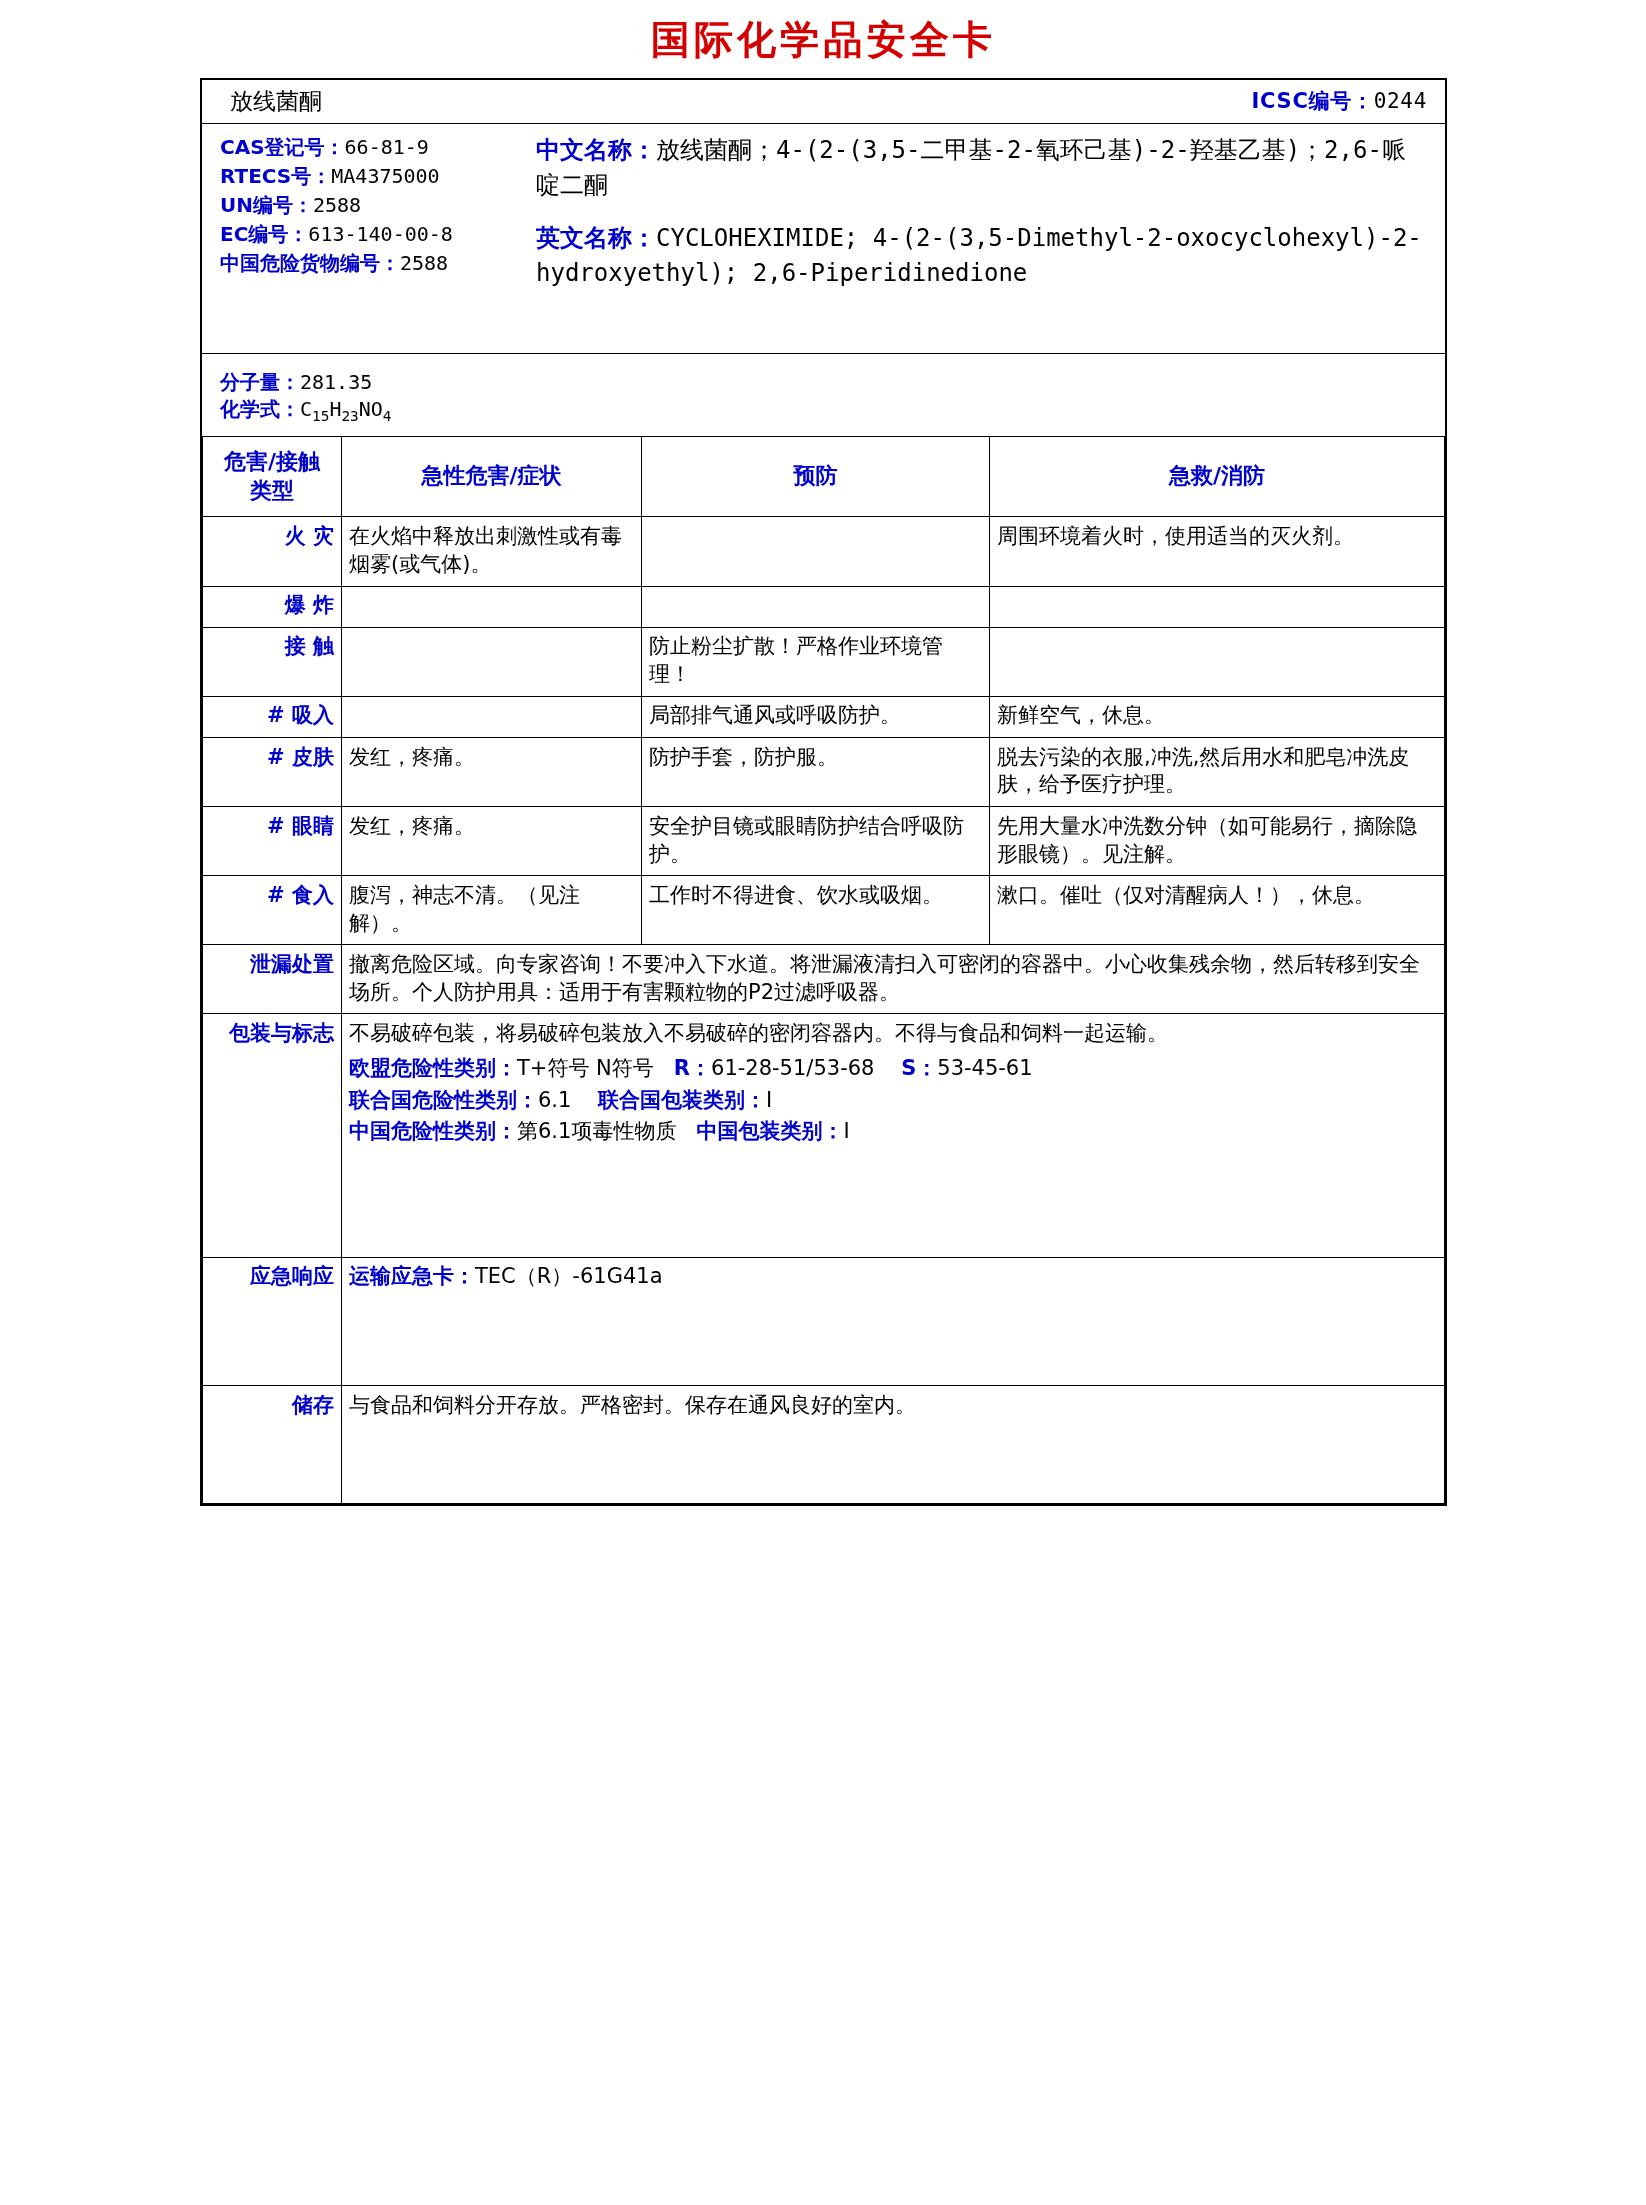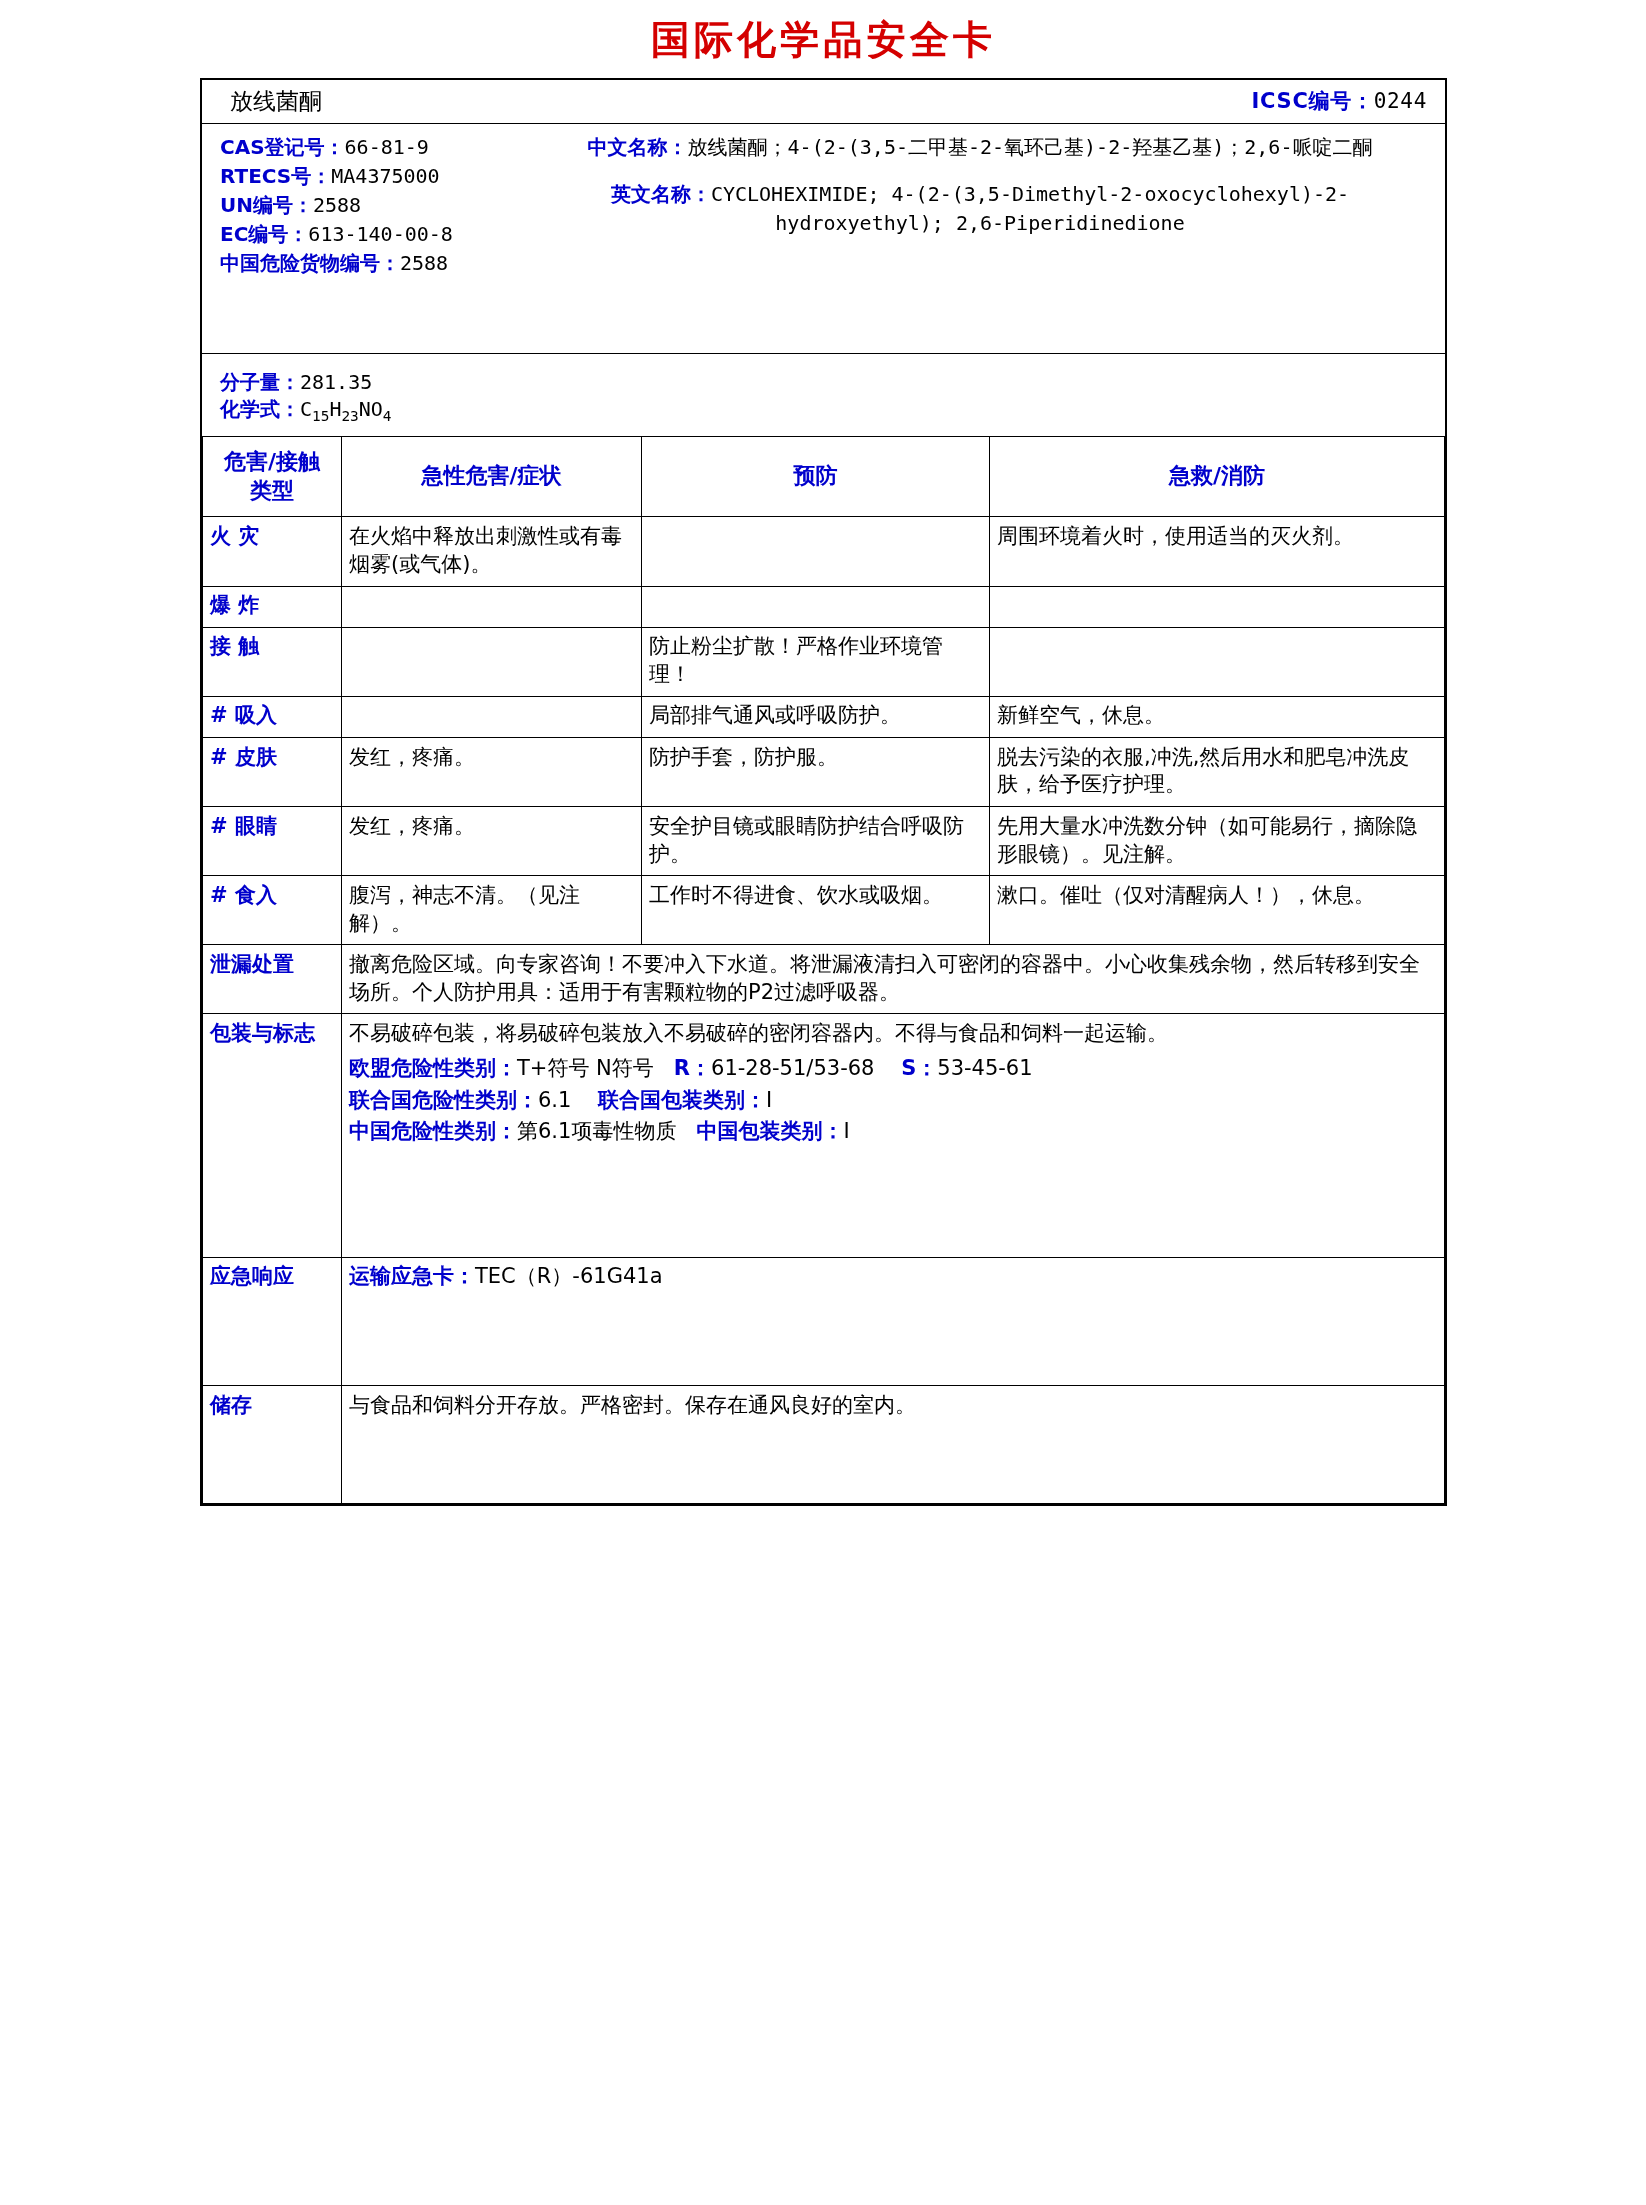--- a/index.html
+++ b/index.html
@@ -83,25 +83,24 @@
     line-height: 1.45;
     font-family: "DejaVu Sans Mono", monospace;
     white-space: nowrap;
   }
   .idlbl {
     color: #0000cc;
     font-weight: bold;
     font-family: "DejaVu Sans", sans-serif;
   }
   .namerow {
-    font-size: 20px;
+    font-size: 24px;
     line-height: 1.45;
     font-family: "DejaVu Sans Mono", monospace;
     margin-bottom: 18px;
-    text-align: center;
   }
   .namelbl {
     color: #0000cc;
     font-weight: bold;
     font-family: "DejaVu Sans", sans-serif;
   }
   .mw-row {
     display: flex;
     align-items: baseline;
     padding-left: 18px;
@@ -128,21 +127,21 @@
   }
   table.main td {
     border: 1.4px solid #000000;
     vertical-align: top;
     padding: 5.6px 7px 7px 7px;
     font-size: 21px;
     line-height: 1.32;
     font-family: "DejaVu Sans", sans-serif;
   }
   td.cat {
-    text-align: left;
+    text-align: right;
     color: #0000cc;
     font-weight: bold;
     vertical-align: middle;
     font-size: 21.6px;
   }
   tr.head td {
     text-align: center;
     vertical-align: middle;
     color: #0000cc;
     font-weight: bold;

